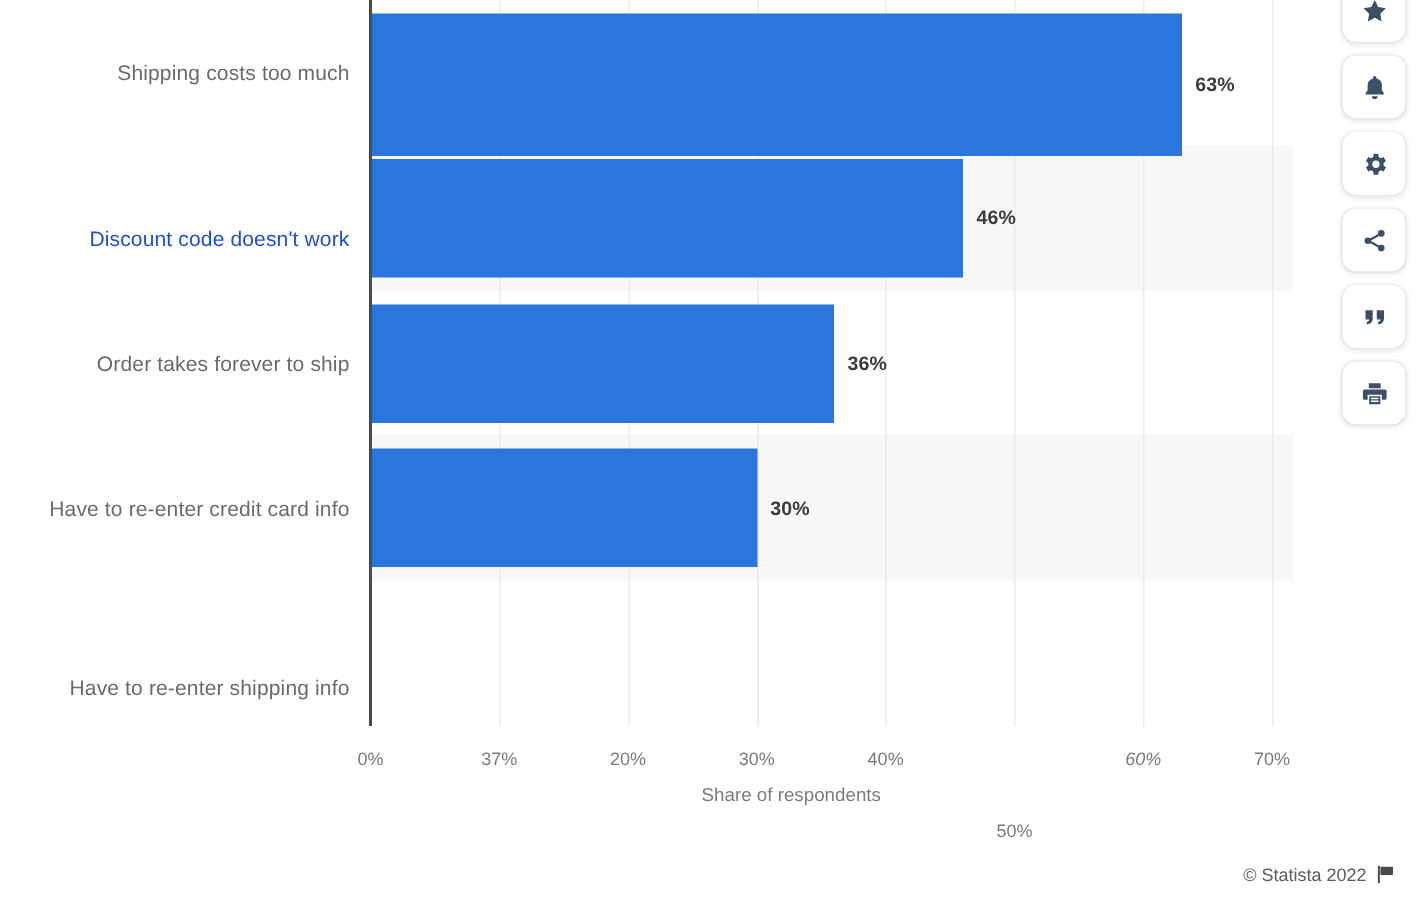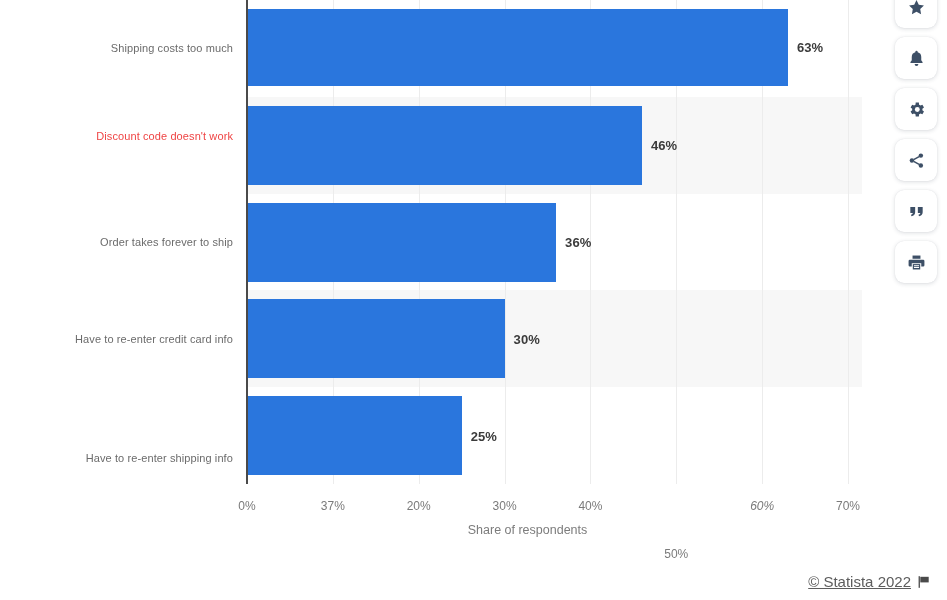--- a/index.html
+++ b/index.html
@@ -82,21 +82,21 @@
     color: #3b3b3b;
     white-space: nowrap;
     letter-spacing: .1px;
   }
 
   
   .cat-label {
     position: absolute;
     right: 714px;      
     transform: translateY(-50%);
-    font-size: 11px;
+    font-size: 14px;
     color: #6b6b6b;
     white-space: nowrap;
     text-align: right;
     letter-spacing: .1px;
   }
 
   
   .tick-label {
     position: absolute;
     top: 499px;
@@ -118,25 +118,24 @@
     display: inline-block;
     margin-left: 108px;
   }
 
   
   #footer {
     position: absolute;
     right: 16px;
     bottom: 10px;
     display: flex;
-    align-items: center;
+    align-items: flex-start;
     gap: 6px;
-    font-size: 15px;
+    font-size: 12px;
     color: #5d5d5d;
-    text-decoration: underline;
   }
   #footer-flag { line-height: 1; display: inline-flex; }
 
   
   #toolbar {
     position: absolute;
     right: 9px;
     top: -14px;
     width: 44px;
     display: flex;
@@ -166,47 +165,43 @@
 
   <div class="band" style="top: 96.8px; height: 96.8px; background: rgb(247, 247, 247);"></div>
       <div class="band" style="top: 290.4px; height: 96.8px; background: rgb(247, 247, 247);"></div>
       <div class="gridline" style="left: 85.8571px; background: rgb(236, 236, 236);"></div>
       <div class="gridline" style="left: 171.714px; background: rgb(236, 236, 236);"></div>
       <div class="gridline" style="left: 257.571px; background: rgb(236, 236, 236);"></div>
       <div class="gridline" style="left: 343.429px; background: rgb(236, 236, 236);"></div>
       <div class="gridline" style="left: 429.286px; background: rgb(236, 236, 236);"></div>
       <div class="gridline" style="left: 515.143px; background: rgb(236, 236, 236);"></div>
       <div class="gridline" style="left: 601px; background: rgb(236, 236, 236);"></div>
-      <div class="bar-row" style="top: 8.9px; height: 77px;">
+      <div class="bar-row" style="top: 8.9px; height: 95px;">
         <div class="bar" title="Shipping costs too much: 63%" style="width: 540.9px; background: rgb(42, 118, 221);"></div>
         <div class="bar-value" style="left: 549.9px; color: rgb(59, 59, 59);">63%</div>
       </div>
       <div class="bar-row" style="top: 105.7px; height: 79px;">
         <div class="bar" title="Discount code doesn't work: 46%" style="width: 394.943px; background: rgb(42, 118, 221);"></div>
         <div class="bar-value" style="left: 403.943px; color: rgb(59, 59, 59);">46%</div>
       </div>
       <div class="bar-row" style="top: 202.5px; height: 79px;">
         <div class="bar" title="Order takes forever to ship: 36%" style="width: 309.086px; background: rgb(42, 118, 221);"></div>
         <div class="bar-value" style="left: 318.086px; color: rgb(59, 59, 59);">36%</div>
       </div>
       <div class="bar-row" style="top: 299.3px; height: 79px;">
         <div class="bar" title="Have to re-enter credit card info: 30%" style="width: 257.571px; background: rgb(42, 118, 221);"></div>
         <div class="bar-value" style="left: 266.571px; color: rgb(59, 59, 59);">30%</div>
       </div>
-      <div class="bar-row" style="top: 396.1px; height: 79px;">
-        <div class="bar" title="Have to re-enter shipping info: 25%" style="width: 214.643px; background: rgb(42, 118, 221);"></div>
-        <div class="bar-value" style="left: 223.643px; color: rgb(59, 59, 59);">25%</div>
-      </div>
     </div>
 
   <div id="axis-line"></div>
 
   <div id="labels-layer">
       <div class="cat-label" style="top: 48.4px; color: rgb(107, 107, 107);">Shipping costs too much</div>
-      <div class="cat-label" style="top: 136px; color: #ef4444; text-align: center;">Discount code doesn't work</div>
+      <div class="cat-label" style="top: 159px; color: #1d4ed8; text-align: center;">Discount code doesn't work</div>
       <div class="cat-label" style="top: 242px; color: rgb(107, 107, 107);">Order takes forever to ship</div>
       <div class="cat-label" style="top: 338.8px; color: rgb(107, 107, 107);">Have to re-enter credit card info</div>
       <div class="cat-label" style="top: 458px; color: rgb(107, 107, 107);">Have to re-enter shipping info</div>
     </div>
   <div id="ticks-layer">
       <div class="tick-label" style="left: 247px;">0%</div>
       <div class="tick-label" style="left: 332.857px;">37%</div>
       <div class="tick-label" style="left: 418.714px;">20%</div>
       <div class="tick-label" style="left: 504.571px;">30%</div>
       <div class="tick-label" style="left: 590.429px;">40%</div>

